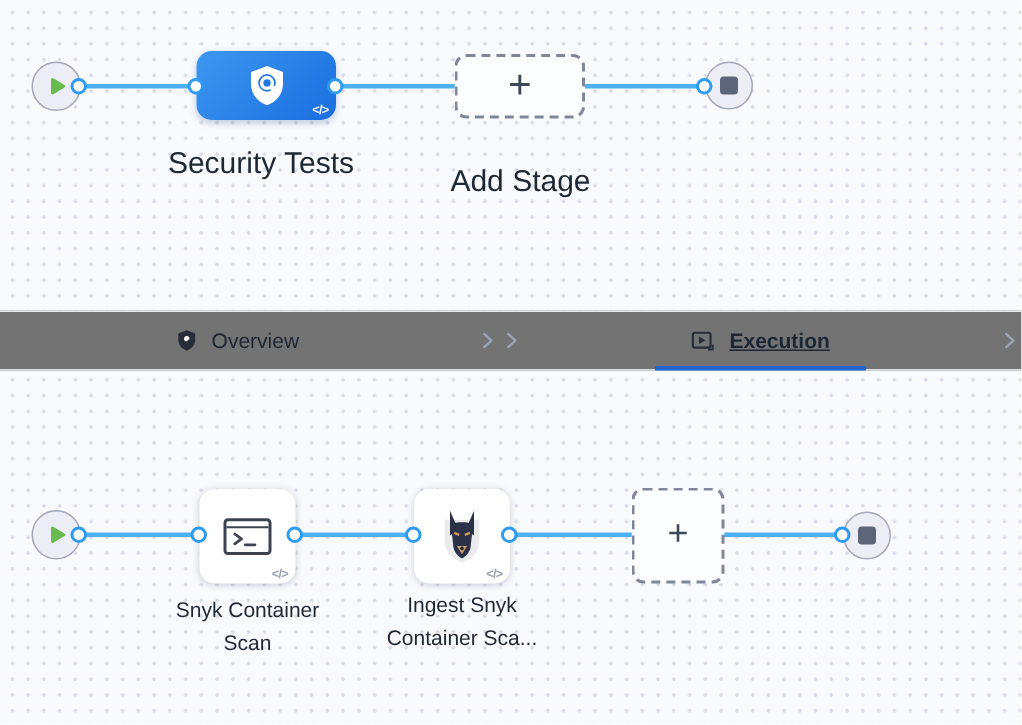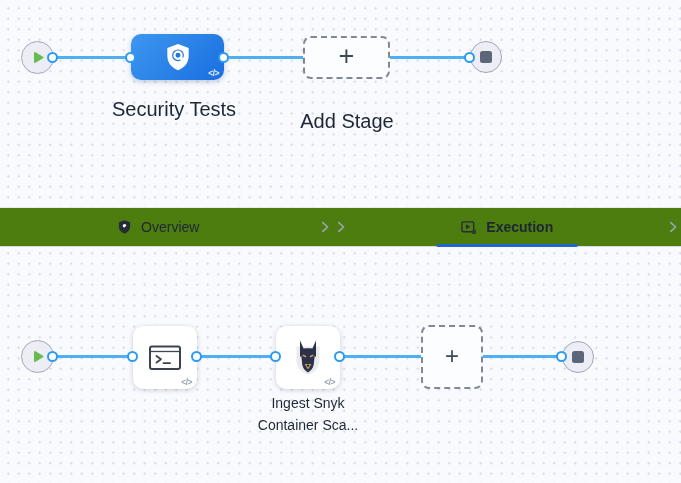--- a/index.html
+++ b/index.html
@@ -55,29 +55,29 @@
   }
   .plus-glyph{font-size:27px;font-weight:300;color:#3f4856;line-height:1;margin-top:-3px;}
 
   .node-label{
     position:absolute;text-align:center;font-size:20px;font-weight:500;color:#1e2734;
     line-height:22px;z-index:2;
   }
   .step-label{font-size:14px;}
 
   .tab-bar{
-    position:absolute;left:0;top:207px;width:681px;height:38px;background:#4d7c0f;
+    position:absolute;left:0;top:207px;width:681px;height:38px;background:#737373;
     border-top:1px solid #e7eaef;border-bottom:1px solid #d9dde4;box-sizing:content-box;
     display:flex;align-items:stretch;z-index:5;
   }
   .tab{
     flex:1;display:flex;align-items:center;justify-content:center;gap:9px;
     position:relative;cursor:pointer;font-size:14px;color:#1d2734;
   }
-  .tab.active{font-weight:700;}
+  .tab.active{font-weight:700;text-decoration:underline;}
   .tab-underline{
     position:absolute;left:50%;transform:translateX(-50%);bottom:-1px;
     width:141px;height:3px;background:#2066cc;border-radius:1px;
   }
   .tab-sep{
     width:16px;display:flex;align-items:center;justify-content:center;flex:0 0 16px;
   }
   .icon{display:inline-flex;align-items:center;justify-content:center;}
 </style>
 </head>
@@ -218,16 +218,17 @@
       <span class="stop-square"></span>
     </div>
 
     <span class="port" style="left:47px;top:106px;"></span>
     <span class="port" style="left:127px;top:106px;"></span>
     <span class="port" style="left:191px;top:106px;"></span>
     <span class="port" style="left:270px;top:106px;"></span>
     <span class="port" style="left:334px;top:106px;"></span>
     <span class="port" style="left:556px;top:106px;"></span>
 
+    <div class="node-label step-label" style="left:107px;top:150px;width:116px;">Snyk Container Scan</div>
     <div class="node-label step-label" style="left:250px;top:147px;width:116px;">Ingest Snyk Container Sca...</div>
   </div>
 
 </div>
 
 </body></html>

